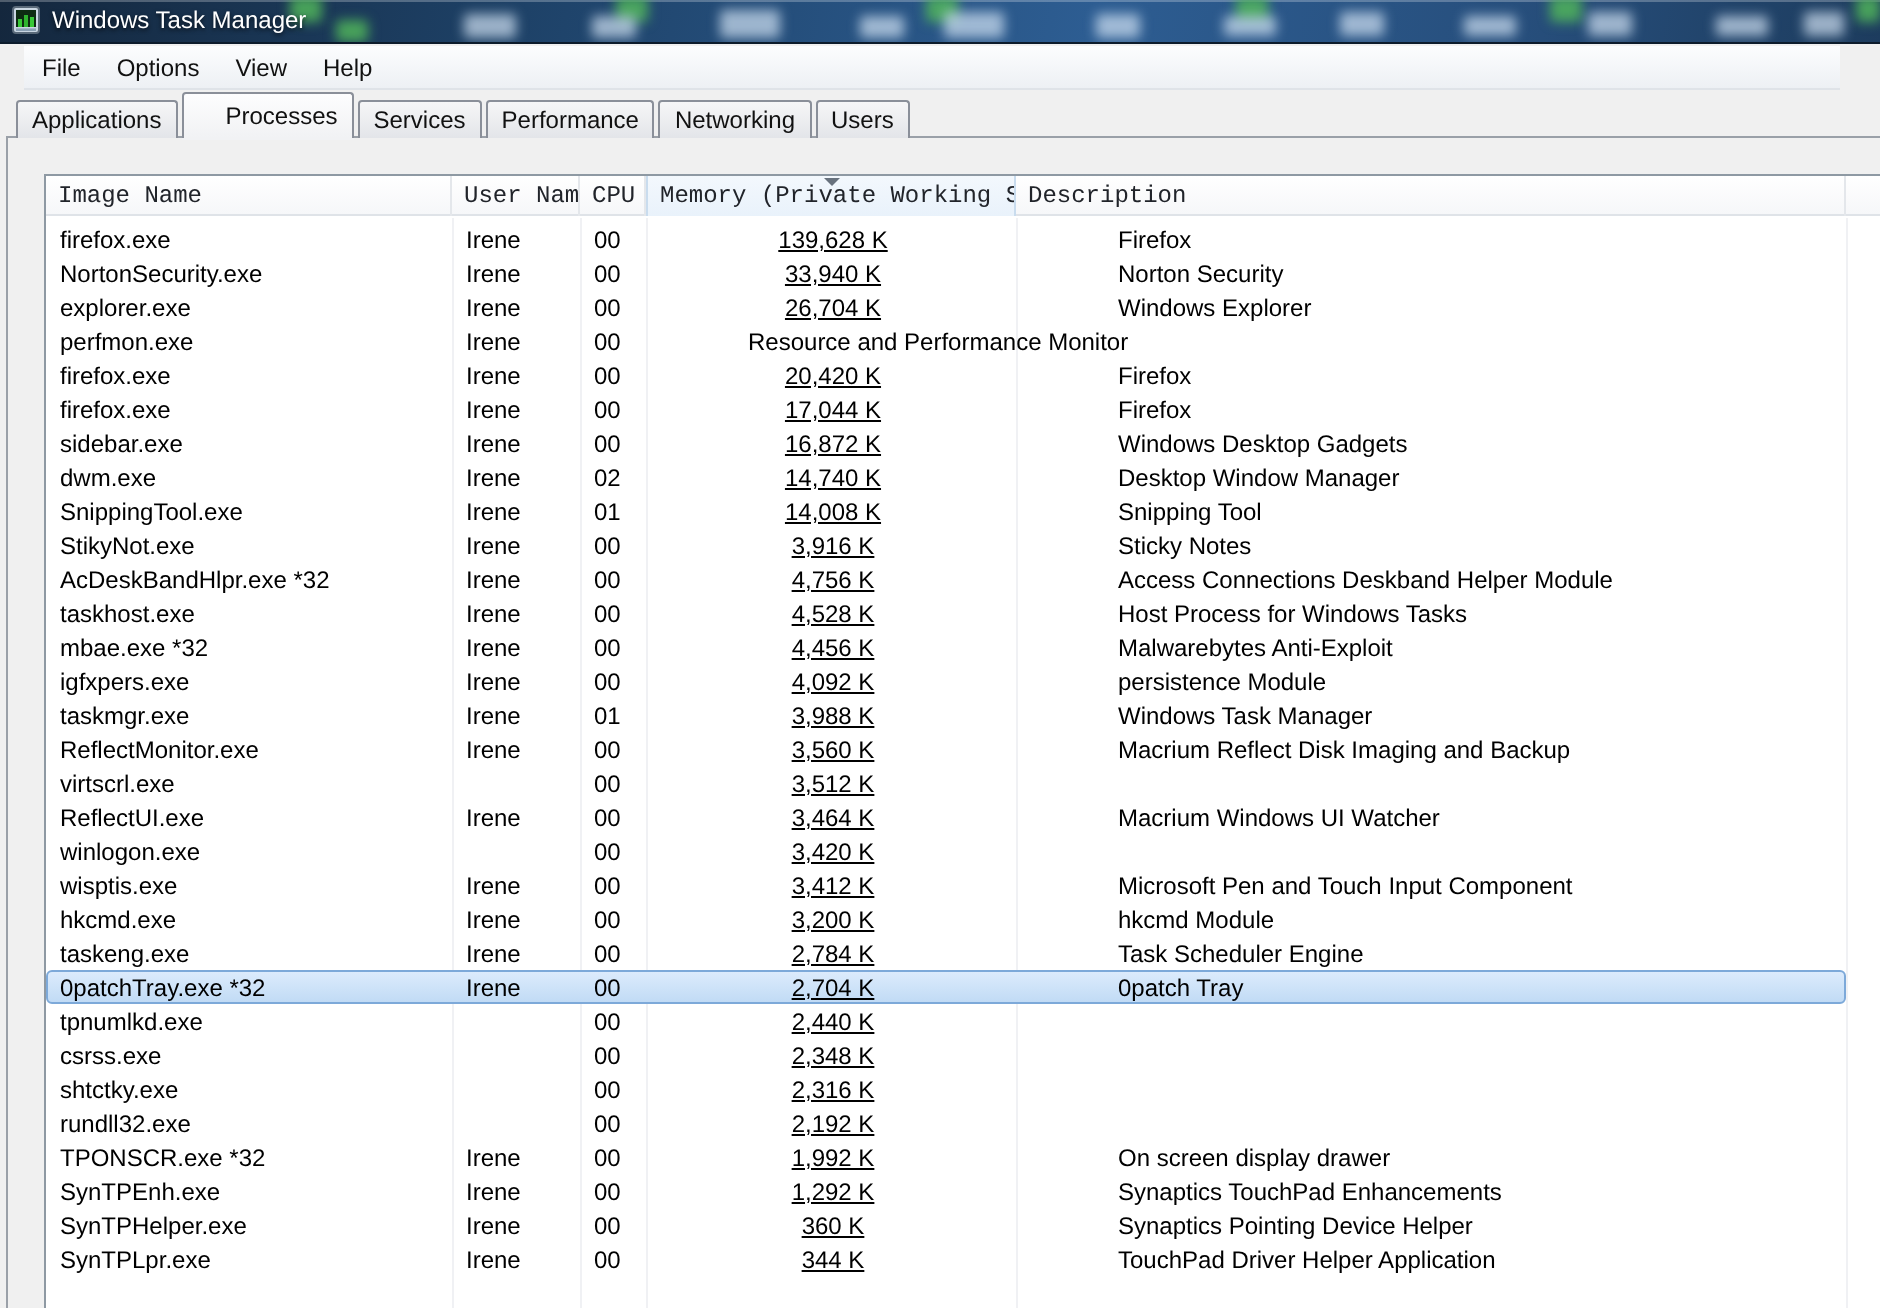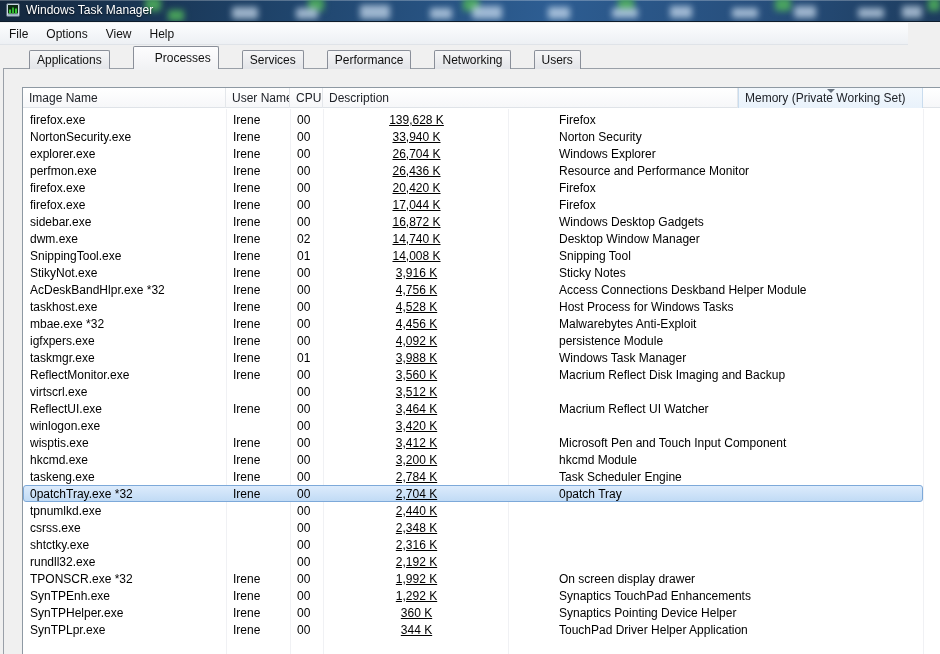--- a/index.html
+++ b/index.html
@@ -13,45 +13,45 @@
     background:linear-gradient(100deg,#14273d 0%,#1e4268 28%,#2d5d92 58%,#274f7d 80%,#1d3c5e 100%);
     border-bottom:1px solid #0d1c2c; overflow:hidden; }
   #titlebar::before { content:""; position:absolute; left:0; top:0; width:100%; height:1px; background:rgba(255,255,255,.25); }
   .blob { position:absolute; filter:blur(3px); border-radius:2px; }
   .blob.green { background:rgba(80,180,90,.85); }
   .blob.light { background:rgba(215,232,248,.68); }
   #title-row { position:absolute; left:6px; top:3px; display:flex; align-items:center; gap:6px; z-index:3; }
   #window-title { color:#fff; text-shadow:0 1px 2px rgba(0,0,0,.7); font-size:12px; }
 
   
-  #menubar { position:absolute; left:0; top:23px; width:908px; height:22px;
+  #menubar { position:absolute; left:12px; top:23px; width:908px; height:22px;
     background:linear-gradient(#fcfdfe,#edf0f4); border-bottom:1px solid #dfe3e8;
     display:flex; align-items:center; }
   .menu-item { padding:3px 9px; color:#111; cursor:default; }
 
   
   #tabpage { position:absolute; left:0; top:46px; width:940px; height:608px; background:#f0f0f0; }
   #pane { position:absolute; left:3px; top:22px; right:-4px; bottom:-4px;
     border:1px solid #9aa0a8; background:#f0f0f0; }
   #tabstrip { position:absolute; left:8px; top:0; height:23px; display:flex; align-items:flex-end; z-index:3; }
   .tab { height:19px; margin-right:2px; padding:2px 7px 0 7px;
     background:linear-gradient(#f6f6f7,#e3e5e9); border:1px solid #8a8f99; border-bottom:none;
-    border-radius:2px 2px 0 0; color:#111; position:relative;margin-left:21px; }
+    border-radius:2px 2px 0 0; color:#111; position:relative; }
   .tab.active { height:23px; padding-top:4px; background:linear-gradient(#fdfdfe,#f1f2f4);
     z-index:4; box-shadow:0 1px 0 0 #f1f2f4;padding-left:21px; }
 
   
   #listview { position:absolute; left:22px; top:87px; width:918px; height:567px;
     background:#fff; border-left:1px solid #8e99a3; border-top:1px solid #8e99a3; overflow:hidden; }
 
   #listheader { position:absolute; left:0; top:0; width:100%; height:20px;
     background:linear-gradient(#ffffff,#f6f7f9); border-bottom:1px solid #dfe3e8;
     display:flex; z-index:2; }
   .hcell { height:20px; padding:3px 24px 0 6px; color:#21242a; border-right:1px solid #e4e7eb;
-    flex-shrink:0; white-space:nowrap; overflow:hidden; position:relative; }
+    flex-shrink:0; white-space:nowrap; overflow:hidden; position:relative;font-family:Liberation Mono, monospace; }
   .hcell.sorted { background:linear-gradient(#f3f8fd,#e9f2fb); border-right:1px solid #c9dcee; border-left:1px solid #c9dcee; }
   .hcell.right { text-align:right; }
   .hfill { flex:1; border-right:none; }
   .sort-arrow { position:absolute; top:1px; left:50%; margin-left:-4px; width:0; height:0;
     border-left:4px solid transparent; border-right:4px solid transparent; border-top:4px solid #68727e; }
 
   .col-image { width:203px; }
   .col-user  { width:64px; }
   .col-cpu   { width:33px; }
   .col-mem   { width:185px; }
@@ -125,25 +125,25 @@
       <div class="tab">Networking</div>
       <div class="tab">Users</div>
     </div>
   </div>
 
   <div id="listview">
     <div id="listheader">
       <div class="hcell col-image">Image Name</div>
       <div class="hcell col-user">User Name</div>
       <div class="hcell col-cpu">CPU</div>
-      <div class="hcell col-desc">Description</div>
       <div class="hcell col-mem sorted right">
         <div class="sort-arrow"></div>
         <span>Memory (Private Working Set)</span>
       </div>
+      <div class="hcell col-desc">Description</div>
       <div class="hcell hfill"></div>
     </div>
 
     <div class="vsep" style="left:203px;"></div>
     <div class="vsep" style="left:267px;"></div>
     <div class="vsep" style="left:300px;"></div>
     <div class="vsep" style="left:485px;"></div>
     <div class="vsep" style="left:900px;"></div>
 
     <div id="rows">
@@ -165,21 +165,20 @@
     <div class="cell col-image">explorer.exe</div>
     <div class="cell col-user">Irene</div>
     <div class="cell col-cpu">00</div>
     <div class="cell col-mem right">26,704 K</div>
     <div class="cell col-desc">Windows Explorer</div>
   </div>
         <div class="row">
     <div class="cell col-image">perfmon.exe</div>
     <div class="cell col-user">Irene</div>
     <div class="cell col-cpu">00</div>
-    <div class="cell col-mem right">26,436 K</div>
     <div class="cell col-desc">Resource and Performance Monitor</div>
   </div>
         <div class="row">
     <div class="cell col-image">firefox.exe</div>
     <div class="cell col-user">Irene</div>
     <div class="cell col-cpu">00</div>
     <div class="cell col-mem right">20,420 K</div>
     <div class="cell col-desc">Firefox</div>
   </div>
         <div class="row">
@@ -264,21 +263,21 @@
     <div class="cell col-user"></div>
     <div class="cell col-cpu">00</div>
     <div class="cell col-mem right">3,512 K</div>
     <div class="cell col-desc"></div>
   </div>
         <div class="row">
     <div class="cell col-image">ReflectUI.exe</div>
     <div class="cell col-user">Irene</div>
     <div class="cell col-cpu">00</div>
     <div class="cell col-mem right">3,464 K</div>
-    <div class="cell col-desc">Macrium Reflect UI Watcher</div>
+    <div class="cell col-desc">Macrium Windows UI Watcher</div>
   </div>
         <div class="row">
     <div class="cell col-image">winlogon.exe</div>
     <div class="cell col-user"></div>
     <div class="cell col-cpu">00</div>
     <div class="cell col-mem right">3,420 K</div>
     <div class="cell col-desc"></div>
   </div>
         <div class="row">
     <div class="cell col-image">wisptis.exe</div>

